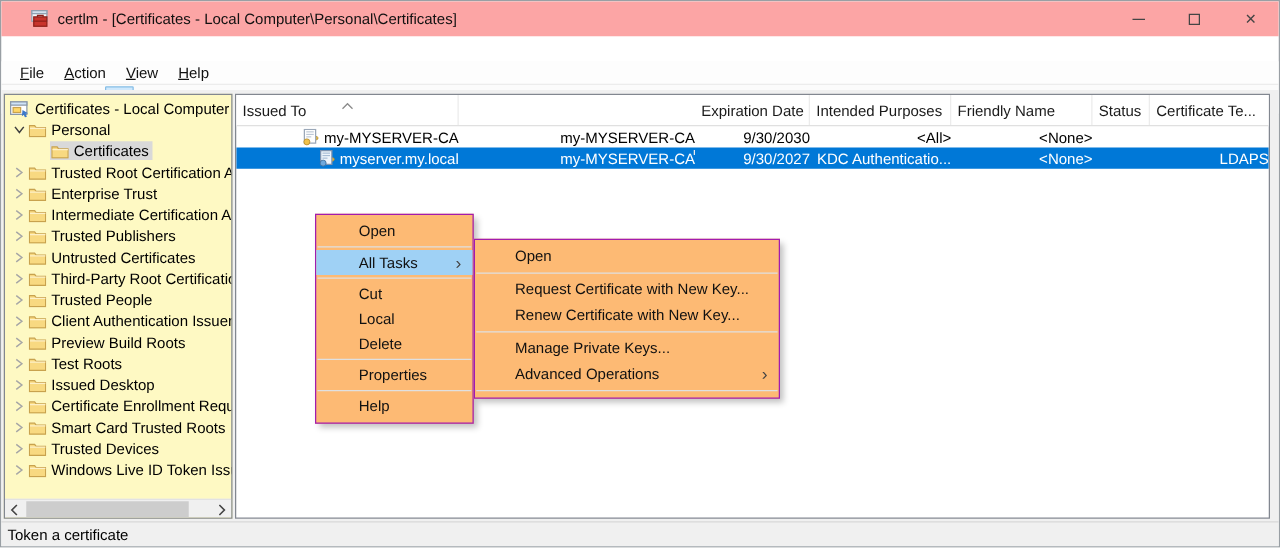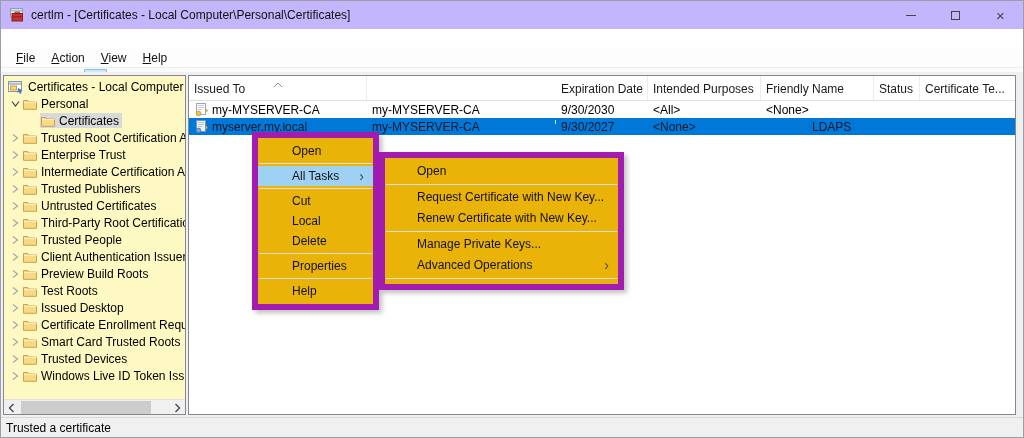--- a/index.html
+++ b/index.html
@@ -3,21 +3,21 @@
 <meta charset="utf-8">
 <style>
   * { margin:0; padding:0; box-sizing:border-box; }
   html,body { background:#e8e8e8; }
   body { font-family:"Liberation Sans", sans-serif; }
   #window {
     position:relative; width:1024px; height:438px; background:#ffffff;
     border:1px solid #999fa4; overflow:hidden; font-size:12px; color:#000;
   }
   
-  #titlebar { height:28px; display:flex; align-items:center; padding-left:8px; background:#c4b5fd; }
+  #titlebar { height:28px; display:flex; align-items:center; padding-left:23px; background:#fca5a5; }
   #app-icon { width:16px; height:16px; display:inline-flex; }
   #title-text { margin-left:6px; font-size:12px; color:#111; white-space:nowrap; }
   #win-controls { margin-left:auto; display:flex; height:100%; }
   .win-btn { width:45px; height:100%; display:flex; align-items:center; justify-content:center; color:#333; }
   .glyph-min { width:10px; height:1px; background:#444; display:inline-block; }
   .glyph-max { width:9px; height:9px; border:1px solid #444; display:inline-block; }
   .glyph-close { font-size:15px; color:#444; line-height:1; }
   
   #menubar { height:19px; display:flex; align-items:center; padding-left:7px; background:#fdfdfd; border-bottom:1px solid #ececec;margin-top:20px; }
   .menu-item { display:inline-block; padding:0 8px; line-height:19px; color:#111; }
@@ -49,29 +49,29 @@
   #hs-thumb { position:absolute; left:17px; top:1px; width:130px; height:13px; background:#cdcdcd; }
   
   #list-panel { position:absolute; left:187px; top:3px; width:828px; bottom:2px; background:#fff;
                 border:1px solid #828790; overflow:hidden; }
   #list-header { display:flex; height:25px; border-bottom:1px solid #e0e0e0; background:#fff; }
   .lh-cell { position:relative; border-right:1px solid #ececec; display:flex; align-items:flex-end; padding:0 0 4px 5px;
              color:#1a1a1a; white-space:nowrap; overflow:hidden; flex:none; }
   .lh-cell.fill { flex:1; border-right:none; }
   .sort-caret { position:absolute; top:1px; left:50%; transform:translateX(-50%); }
   .lv-row { display:flex; height:17px; align-items:center; }
-  .lv-row.selected { background:var(--accent,#0078d7); color:#0f172a; }
-  .lv-cell { padding-left:5px; white-space:nowrap; overflow:hidden; display:flex; align-items:center; flex:none; height:100%; }
+  .lv-row.selected { background:var(--accent,#0078d7); color:#ffffff; }
+  .lv-cell { padding-left:19px; white-space:nowrap; overflow:hidden; display:flex; align-items:center; flex:none; height:100%;justify-content:flex-end; }
   .row-ic { display:inline-flex; margin-right:3px; flex:none; }
   
   #statusbar { position:absolute; left:0; right:0; bottom:0; height:20px; background:#f0f0f0;
                border-top:1px solid #d7d7d7; display:flex; align-items:center; padding-left:5px; }
   
-  .menu { position:absolute; background:#eab308; border:6px solid #a21caf; box-shadow:3px 3px 5px rgba(0,0,0,0.25);
-          padding:3px 0; z-index:50; }
+  .menu { position:absolute; background:#fdba74; border:1px solid #a21caf; box-shadow:3px 3px 5px rgba(0,0,0,0.25);
+          padding:3px 0; z-index:50;margin-top:39px; }
   #context-menu { left:251px; top:131px; width:127px; }
   #submenu { left:378px; top:151px; width:245px; }
   .m-item { position:relative; height:20px; line-height:20px; padding-left:34px; white-space:nowrap; color:#111; }
   #submenu .m-item { height:21px; line-height:21px; padding-left:32px; }
   .m-item.hl { background:var(--menu-hl,#9fd1f5); }
   .m-sep { height:1px; background:#e0e0e0; margin:2px 1px; }
   .m-arrow { position:absolute; right:9px; top:0; font-size:14px; color:#444; }
 </style>
 </head>
 <body>
@@ -575,35 +575,38 @@
               </span>
               <span>myserver.my.local</span>
             </div>
             <div class="lv-cell" style="width: 189px;">
               <span>my-MYSERVER-CA</span>
             </div>
             <div class="lv-cell" style="width: 92px;">
               <span>9/30/2027</span>
             </div>
             <div class="lv-cell" style="width: 113px;">
+              <span>KDC Authenticatio...</span>
+            </div>
+            <div class="lv-cell" style="width: 113px;">
               <span>&lt;None&gt;</span>
             </div>
             <div class="lv-cell" style="width: 46px;">
               <span></span>
             </div>
             <div class="lv-cell" style="flex: 1 1 0%;">
               <span>LDAPS</span>
             </div>
           </div>
         </div>
     </div>
   </div>
 
   <div id="statusbar">
-    <span>Trusted a certificate</span>
+    <span>Token a certificate</span>
   </div>
 
   <div id="context-menu" class="menu">
       <div class="m-item"><span>Open</span></div>
       <div class="m-sep"></div>
       <div class="m-item hl"><span>All Tasks</span><span class="m-arrow">›</span></div>
       <div class="m-sep"></div>
       <div class="m-item"><span>Cut</span></div>
       <div class="m-item"><span>Local</span></div>
       <div class="m-item"><span>Delete</span></div>

